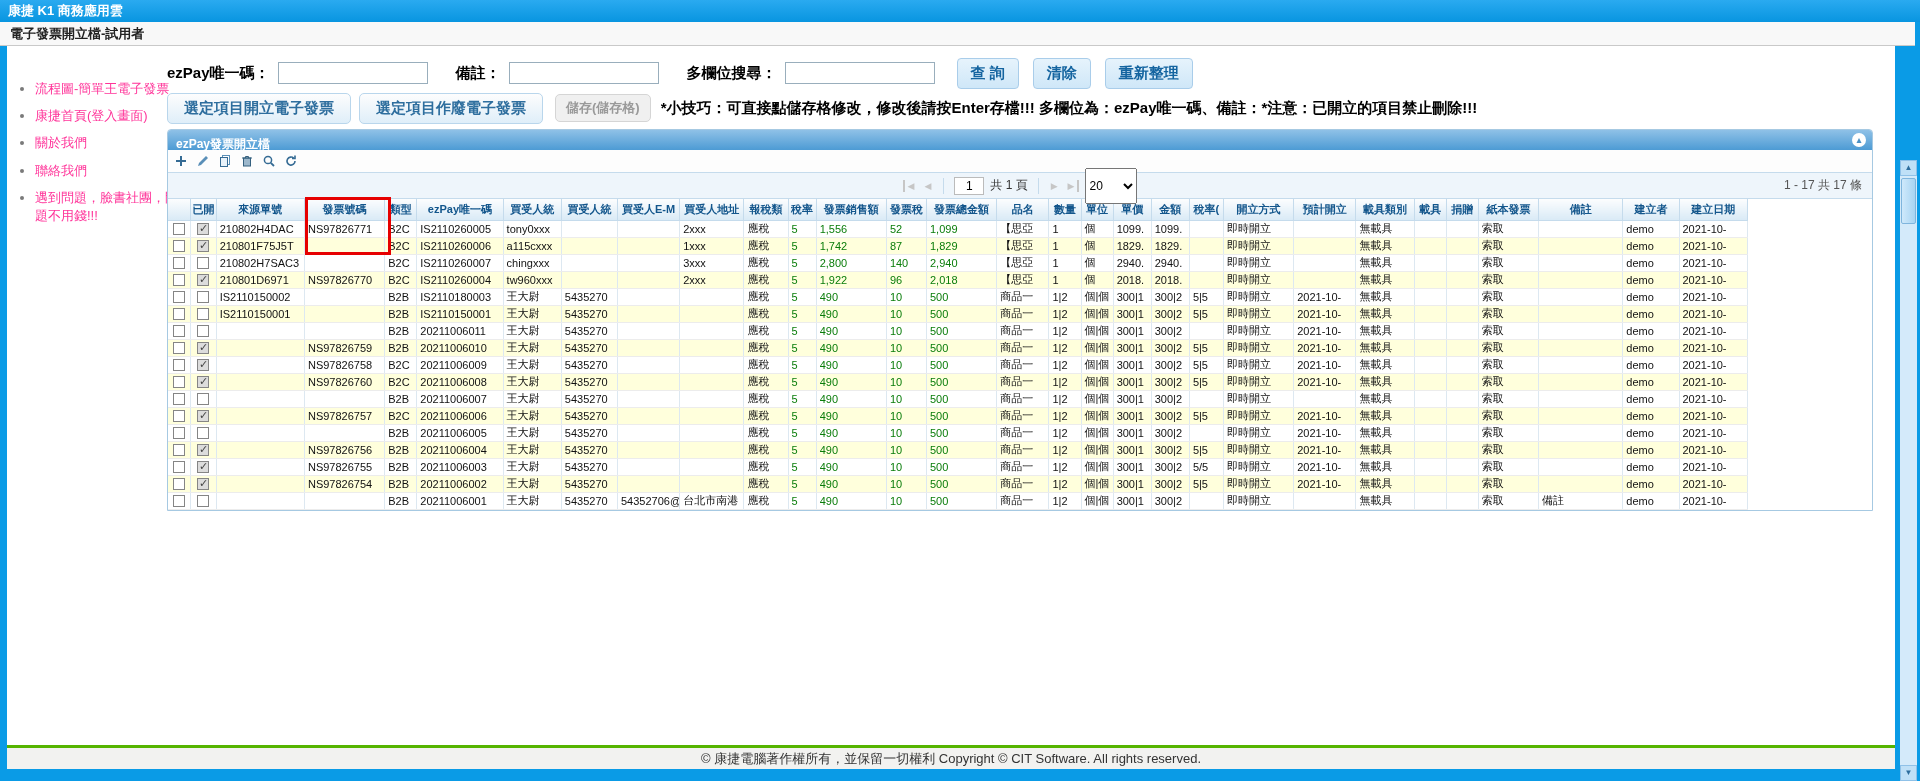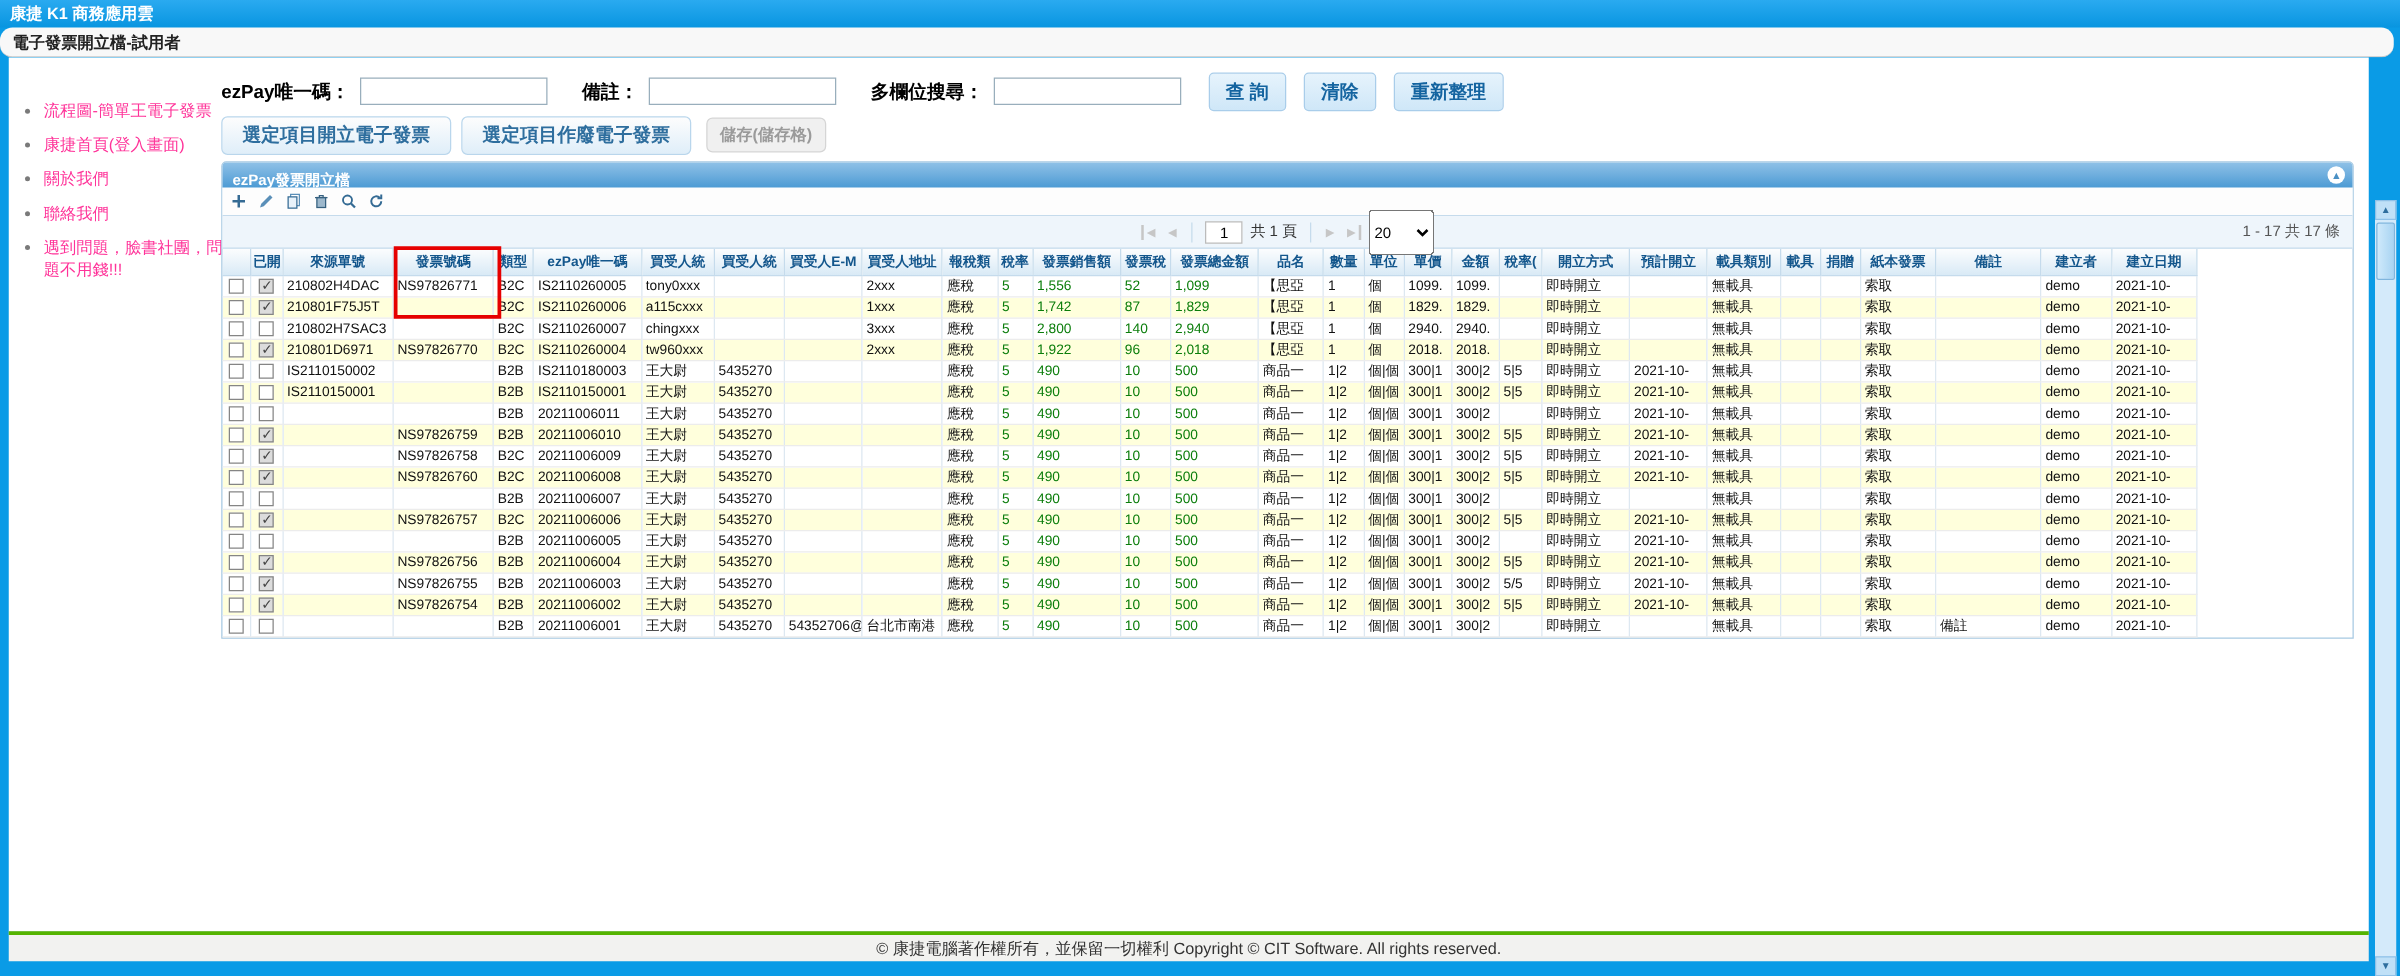--- a/index.html
+++ b/index.html
@@ -11,34 +11,33 @@
   }
   
   .topbar {
     height:22px; background:linear-gradient(#2aaaf0,#0895e0);
     color:#fff; font-size:13px; font-weight:bold; line-height:22px; padding-left:8px;
   }
   .subheader {
     height:24px; background:#f8f8f8; border-bottom:1px solid #c9c9c9;
     font-size:13px; font-weight:bold; color:#222; line-height:23px; padding-left:10px;
     margin-right:5px;
-    border-radius:10px;
   }
   
   .page {
     position:absolute; left:7px; right:25px; top:46px; height:699px;
     background:#fff; overflow:hidden;
   }
   
   .sidebar { position:absolute; left:6px; top:34px; width:180px; }
   .sidebar ul { list-style:disc; padding-left:22px; color:#7a7a7a; }
   .sidebar li { margin-bottom:9px; font-size:13px; line-height:1.4; }
   .side-link { color:#ff3399; cursor:pointer; }
   
-  .content { position:absolute; left:170px; top:0; right:4px; }
+  .content { position:absolute; left:160px; top:0; right:4px; }
   .search-row { margin-top:12px; display:flex; align-items:center; height:30px; }
   .search-row label { font-size:15px; font-weight:bold; color:#000; white-space:nowrap; }
   .lbl-gap { margin-left:20px; }
   .search-input {
     width:150px; height:22px; border:1px solid #99aebc; margin:0 8px;
     font-size:13px; padding:1px 4px;
   }
   .btn-blue {
     margin-left:14px; padding:5px 13px; background:linear-gradient(#e6f3fc,#cfe7f8);
     border:1px solid #a9cdea; border-radius:4px; color:#1464a0;
@@ -166,20 +165,21 @@
       <input class="search-input" type="text" value="" style="">
       <button class="btn-blue">查 詢</button>
       <button class="btn-blue">清除</button>
       <button class="btn-blue">重新整理</button>
     </div>
 
     <div class="action-row">
       <button class="btn-big">選定項目開立電子發票</button>
       <button class="btn-big">選定項目作廢電子發票</button>
       <button class="btn-disabled">儲存(儲存格)</button>
+      <span class="tip">*小技巧：可直接點儲存格修改，修改後請按Enter存檔!!! 多欄位為：ezPay唯一碼、備註：*注意：已開立的項目禁止刪除!!!</span>
     </div>
 
     <div class="grid-panel">
       <div class="grid-titlebar">
         <span>ezPay發票開立檔</span>
         <span class="collapse-btn">▴</span>
       </div>
 
       <div class="grid-toolbar">
         <span class="tool-icon">

